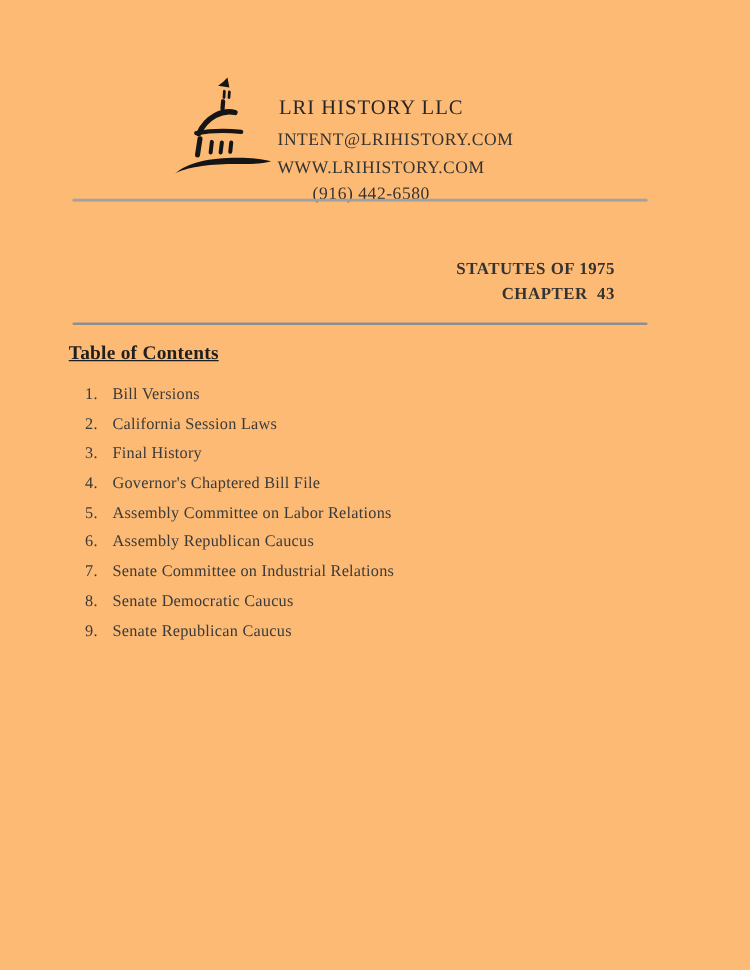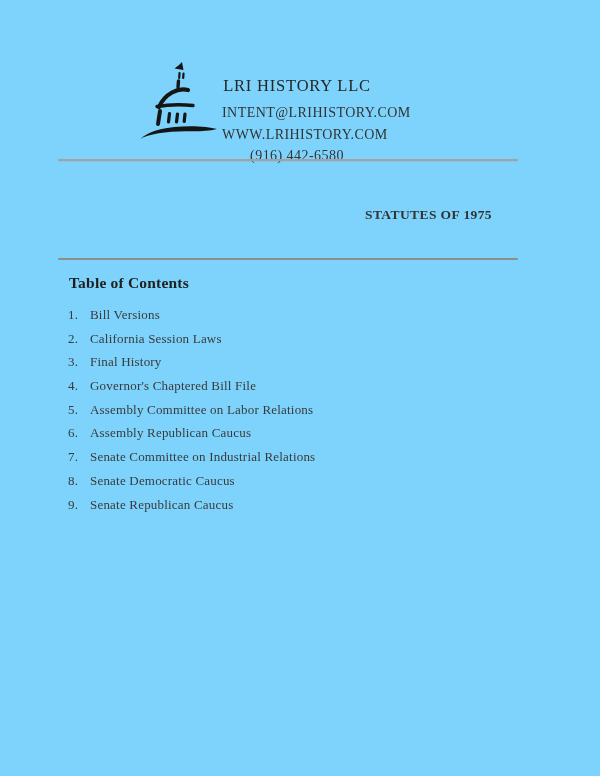--- a/index.html
+++ b/index.html
@@ -4,21 +4,21 @@
 <style>
   html, body {
     margin: 0;
     padding: 0;
     background: #ffffff;
   }
   .page {
     position: relative;
     width: 600px;
     height: 776px;
-    background: #7dd3fc;
+    background: #fdba74;
     font-family: "Liberation Serif", "DejaVu Serif", serif;
     overflow: hidden;
   }
 
   
   .logo {
     position: absolute;
     left: 138px;
     top: 60px;
     width: 95px;
@@ -69,26 +69,27 @@
     font-size: 13.5px;
     line-height: 19.5px;
     letter-spacing: 0.4px;
     margin-top: 24px;
   }
   .ref-line { white-space: pre; }
 
   
   .toc-heading {
     position: absolute;
-    left: 69px;
+    left: 55px;
     top: 274px;
     font-size: 15.5px;
     font-weight: bold;
     color: #1f1f1f;
     letter-spacing: 0.2px;
+    text-decoration: underline;
   }
   .toc-list {
     position: absolute;
     left: 68px;
     top: 307px;
     width: 420px;
   }
   .toc-item {
     display: flex;
     align-items: baseline;
@@ -139,20 +140,21 @@
     <div class="company-name">LRI HISTORY LLC</div>
     <div class="contact-line first">INTENT@LRIHISTORY.COM</div>
     <div class="contact-line">WWW.LRIHISTORY.COM</div>
     <div class="contact-line">(916) 442-6580</div>
   </div>
 
   <div class="divider divider-1"></div>
 
   <div class="ref-block">
     <div class="ref-line">STATUTES OF 1975</div>
+    <div class="ref-line">CHAPTER  43</div>
   </div>
 
   <div class="divider divider-2"></div>
 
   <div class="toc-heading">Table of Contents</div>
 
   <div class="toc-list">
     <div class="toc-item">
       <span class="toc-number">1.</span>
       <span class="toc-label">Bill Versions</span>

